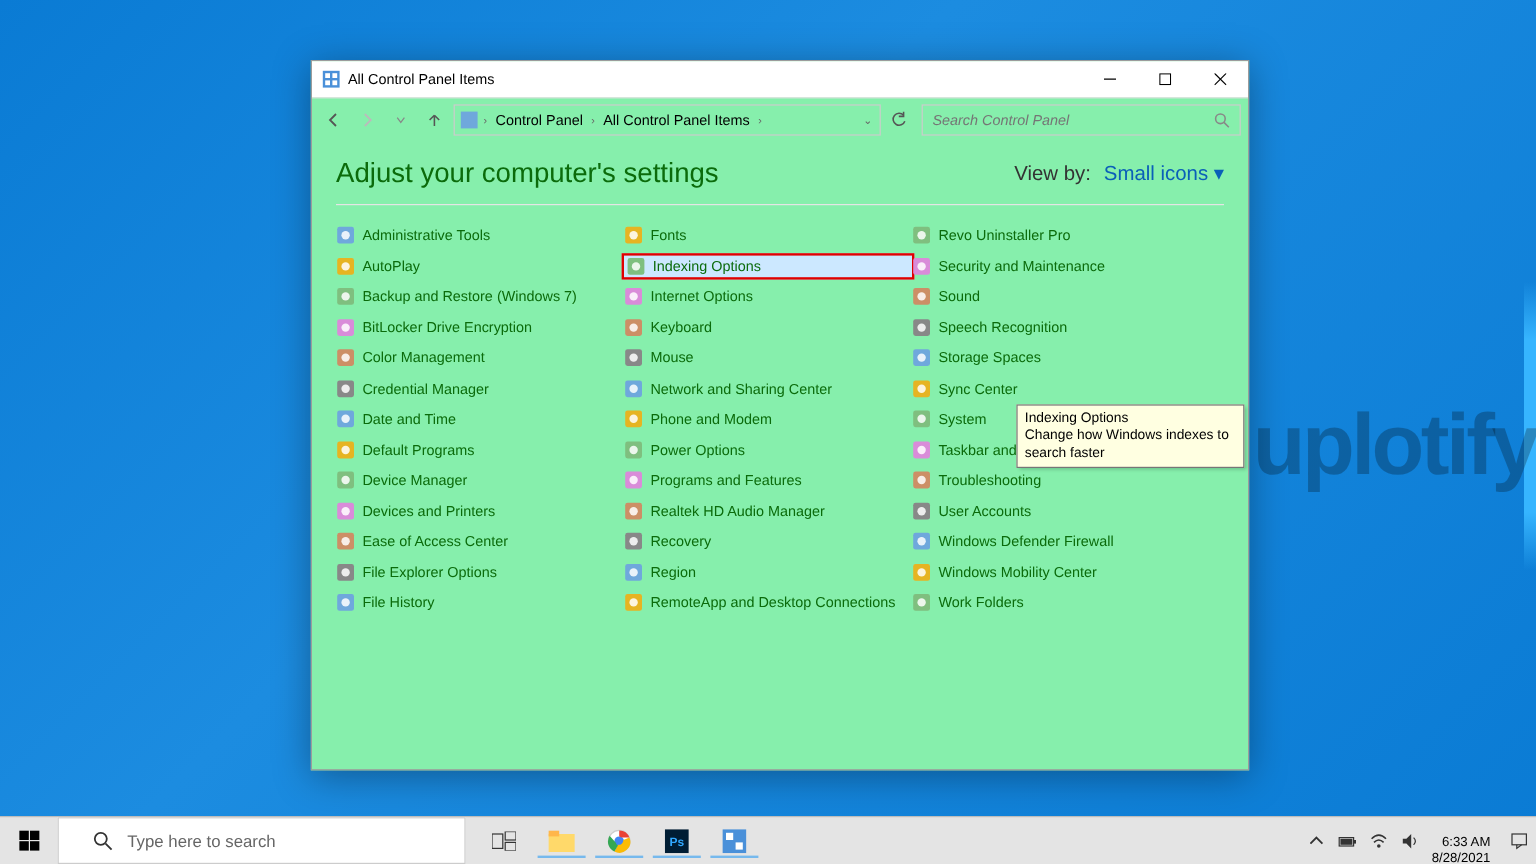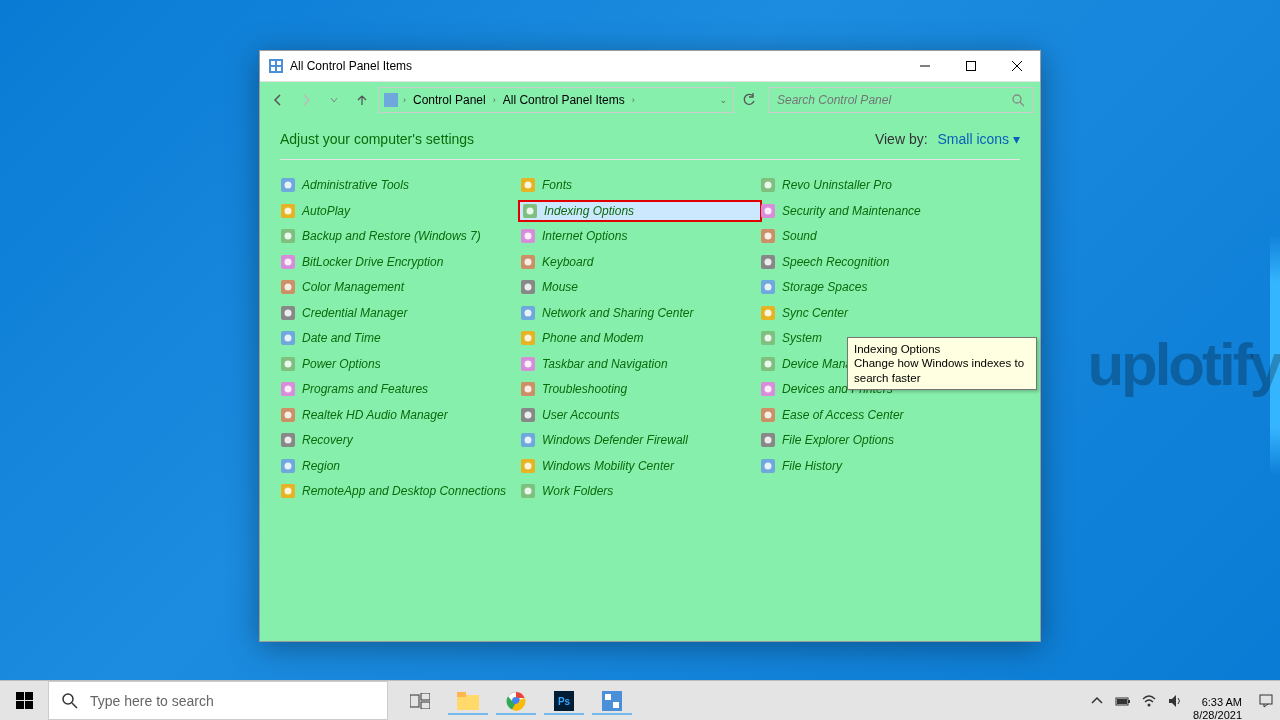--- a/index.html
+++ b/index.html
@@ -6,21 +6,21 @@
   body {
     width: 1280px; height: 720px;
     font-family: "Segoe UI", Arial, sans-serif;
     font-size: 12px;
     background: linear-gradient(135deg, #0a7bd4 0%, #1c8ce0 40%, #0a7bd4 100%);
     overflow: hidden; position: relative;
   }
   
   .watermark {
     position: absolute; right: 0; top: 330px;
-    font-size: 60px; font-weight: 700; color: rgba(0,0,0,0.25);
+    font-size: 72px; font-weight: 700; color: rgba(0,0,0,0.25);
     letter-spacing: -3px; user-select: none;
   }
   
   .edge-glow {
     position: absolute; right: 0; top: 235px; width: 10px; height: 240px;
     background: linear-gradient(180deg, rgba(255,255,255,0) 0%, #36b5ff 20%, #36b5ff 80%, rgba(255,255,255,0) 100%);
   }
   
   .window {
     position: absolute; left: 259px; top: 50px; width: 782px; height: 592px;
@@ -51,26 +51,26 @@
   .searchbar {
     flex: 1; height:26px; border:1px solid #ccc; margin-left:4px; display:flex; align-items:center; padding:0 8px;gap:11px;
   }
   .searchbar input {
     border:none; outline:none; flex:1; font-size:12px; color:#555; font-style: italic; background:transparent;
   }
   .content {
     flex:1; padding: 14px 20px 10px 20px; overflow:hidden; position:relative;
   }
   .heading-row { display:flex; align-items:center; justify-content:space-between; margin-bottom:12px;}
-  .heading { color:#0b6b0b; font-size:14px; font-weight:400; }
-  .viewby { font-size:14px; color:#333; }
+  .heading { color:#0b6b0b; font-size:23px; font-weight:400; }
+  .viewby { font-size:17px; color:#333; }
   .viewby-val { color:#0a5fb8; margin-left:6px;}
   .hr { border-top:1px solid #e5e5e5; margin-bottom:16px;}
   .grid {
-    display:grid; grid-template-columns: 240px 240px 240px; column-gap:0; row-gap:7.5px;font-style:italic;
+    display:grid; grid-template-columns: 240px 240px 240px; column-gap:0; row-gap:7.5px;
   }
   .item {
     display:flex; align-items:center; height:18px; gap:6px; font-size:12px;
     color:#0b6b0b; white-space:nowrap;
   }
   .item .ic { width:16px; height:16px; flex:none; }
   .item.highlight {
     background:#cce8ff; border:2px solid #e00000; padding:1px 2px; height:22px; margin:-2px -2px;
   }
   
@@ -82,21 +82,21 @@
   }
   
   .taskbar {
     position:absolute; left:0; bottom:0; width:100%; height:40px;
     background:#e4e4e4; border-top:1px solid #bdbdbd;
     display:flex; align-items:stretch;
   }
   .start-btn { width:48px; display:flex; align-items:center; justify-content:center; }
   .searchbox {
     width:340px; display:flex; align-items:center; background:#fff; border:1px solid #ccc;
-    margin:0; padding:0 12px; gap:12px;
+    margin:0; padding:0 28px; gap:12px;
   }
   .searchbox span.ph { color:#666; font-size:14px; }
   .task-icons { display:flex; align-items:center; gap:0; margin-left:8px; }
   .task-ic { width:48px; height:28px; display:flex; align-items:center; justify-content:center; position:relative;}
   .task-ic.active::after { content:""; position:absolute; bottom:0; left:4px; right:4px; height:2px; background:#76b9ed;}
   .tray { margin-left:auto; display:flex; align-items:center; padding:0 6px; gap:10px; }
   .tray-time { text-align:right; font-size:11px; line-height:1.15; color:#000; padding-right:6px;margin-top:17px;}
   .tray-ic { width:16px; height:16px; }
   
   .pic { width:16px; height:16px; display:inline-block; }
@@ -341,20 +341,27 @@
         </div>
         <div class="item">
           <svg class="ic" viewBox="0 0 16 16">
             <rect x="1" y="1" width="14" height="14" rx="2" fill="#7fbf7f"></rect>
             <circle cx="8" cy="8" r="3.5" fill="#fff" opacity="0.85"></circle>
           </svg>
           <span>System</span>
         </div>
         <div class="item">
           <svg class="ic" viewBox="0 0 16 16">
+            <rect x="1" y="1" width="14" height="14" rx="2" fill="#e6b422"></rect>
+            <circle cx="8" cy="8" r="3.5" fill="#fff" opacity="0.85"></circle>
+          </svg>
+          <span>Default Programs</span>
+        </div>
+        <div class="item">
+          <svg class="ic" viewBox="0 0 16 16">
             <rect x="1" y="1" width="14" height="14" rx="2" fill="#7fbf7f"></rect>
             <circle cx="8" cy="8" r="3.5" fill="#fff" opacity="0.85"></circle>
           </svg>
           <span>Power Options</span>
         </div>
         <div class="item">
           <svg class="ic" viewBox="0 0 16 16">
             <rect x="1" y="1" width="14" height="14" rx="2" fill="#d98cd9"></rect>
             <circle cx="8" cy="8" r="3.5" fill="#fff" opacity="0.85"></circle>
           </svg>

